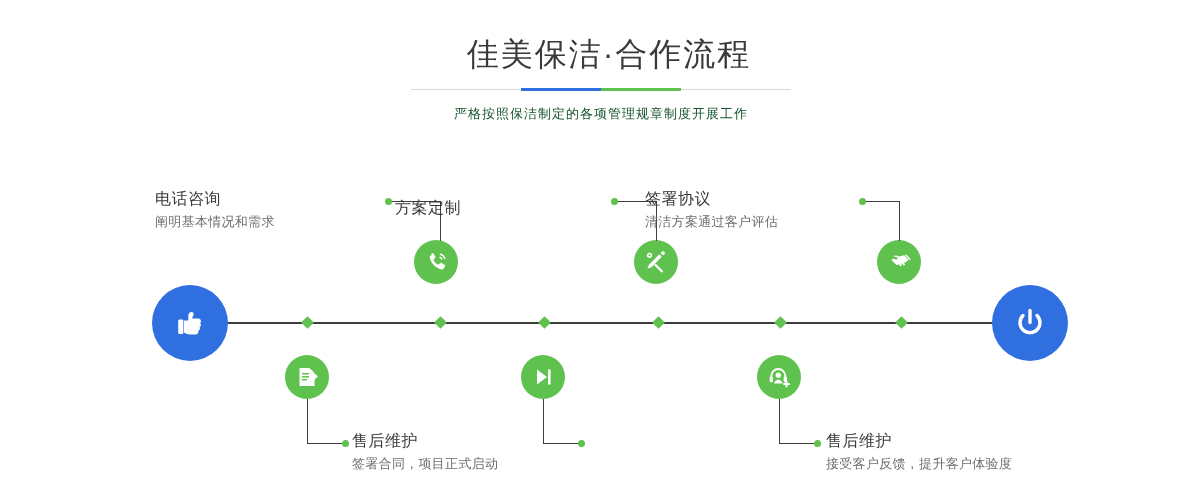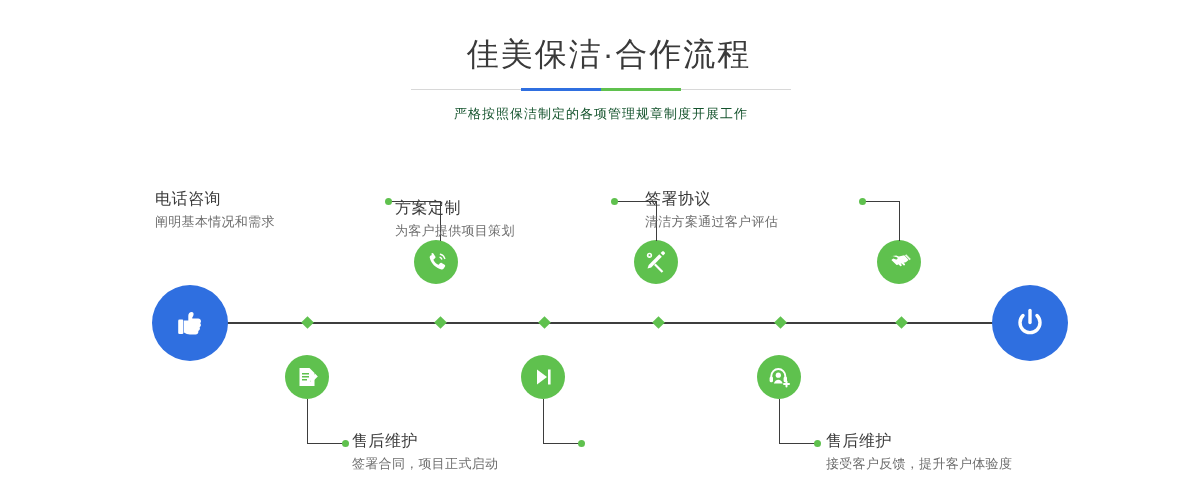--- a/index.html
+++ b/index.html
@@ -252,21 +252,20 @@
         <circle fill="#ffffff" cx="6.5" cy="6.3" r="2.6"></circle>
         <path fill="#5fc14e" d="M6.5 4.8l.5 1h1.1l-.9.7.3 1.1-1-.6-1 .6.3-1.1-.9-.7h1.1z"></path>
       </svg>
     </span>
   </div>
   <div class="conn v" style="left:656px; top:201px; height:40px;"></div>
   <div class="conn h" style="left:614px; top:201px; width:43px;"></div>
   <div class="conn-dot" style="left:611px; top:198px;"></div>
   <div class="step-label lbl-left" style="left:395px; top:176px; width:211px;margin-top:21px;">
     <div class="lbl-title">方案定制</div>
-    <div class="lbl-desc">为客户提供项目策划</div>
   </div>
 
   <div class="step-icon" style="left:521px; top:355px;">
     <span>
       <svg width="24" height="24" viewBox="0 0 24 24" aria-hidden="true">
         <path fill="#ffffff" d="M6 4.5l10 7.5-10 7.5z"></path>
         <rect fill="#ffffff" x="17" y="4.5" width="2.6" height="15"></rect>
       </svg>
     </span>
   </div>

